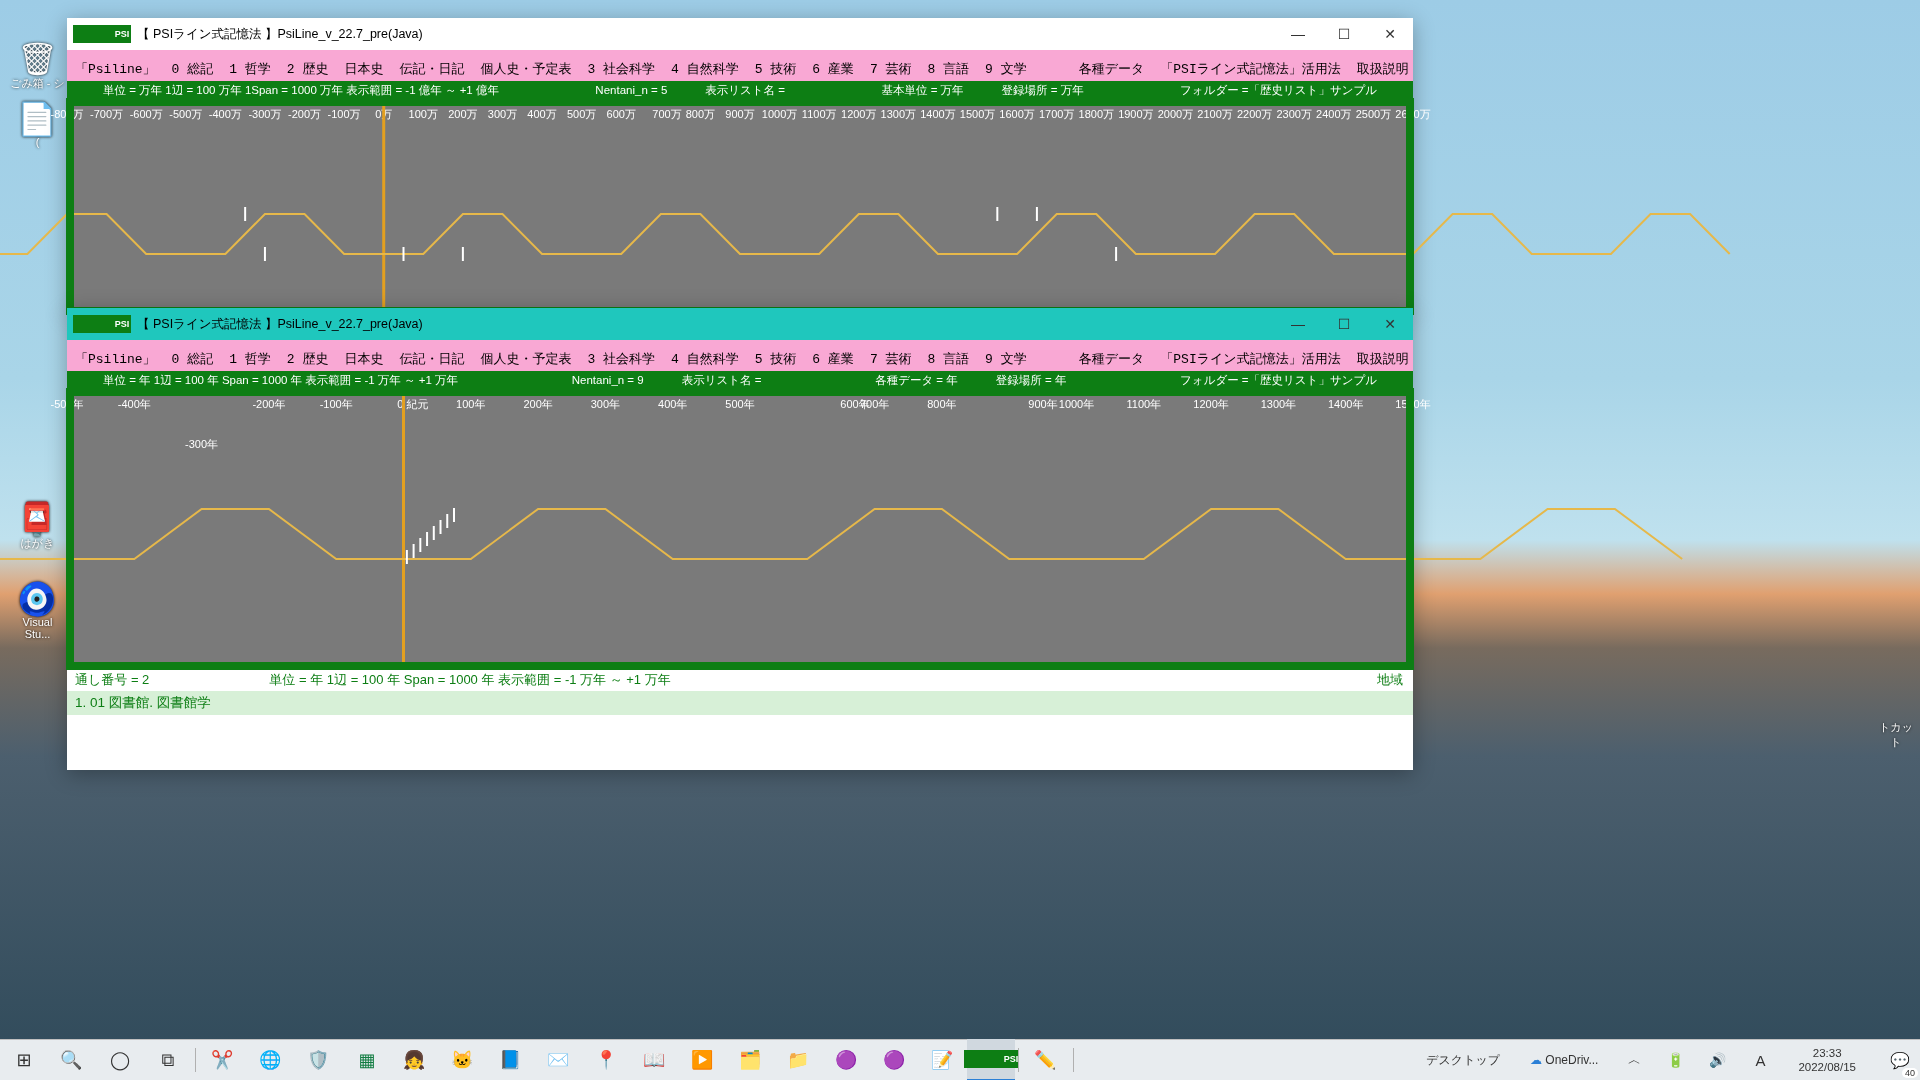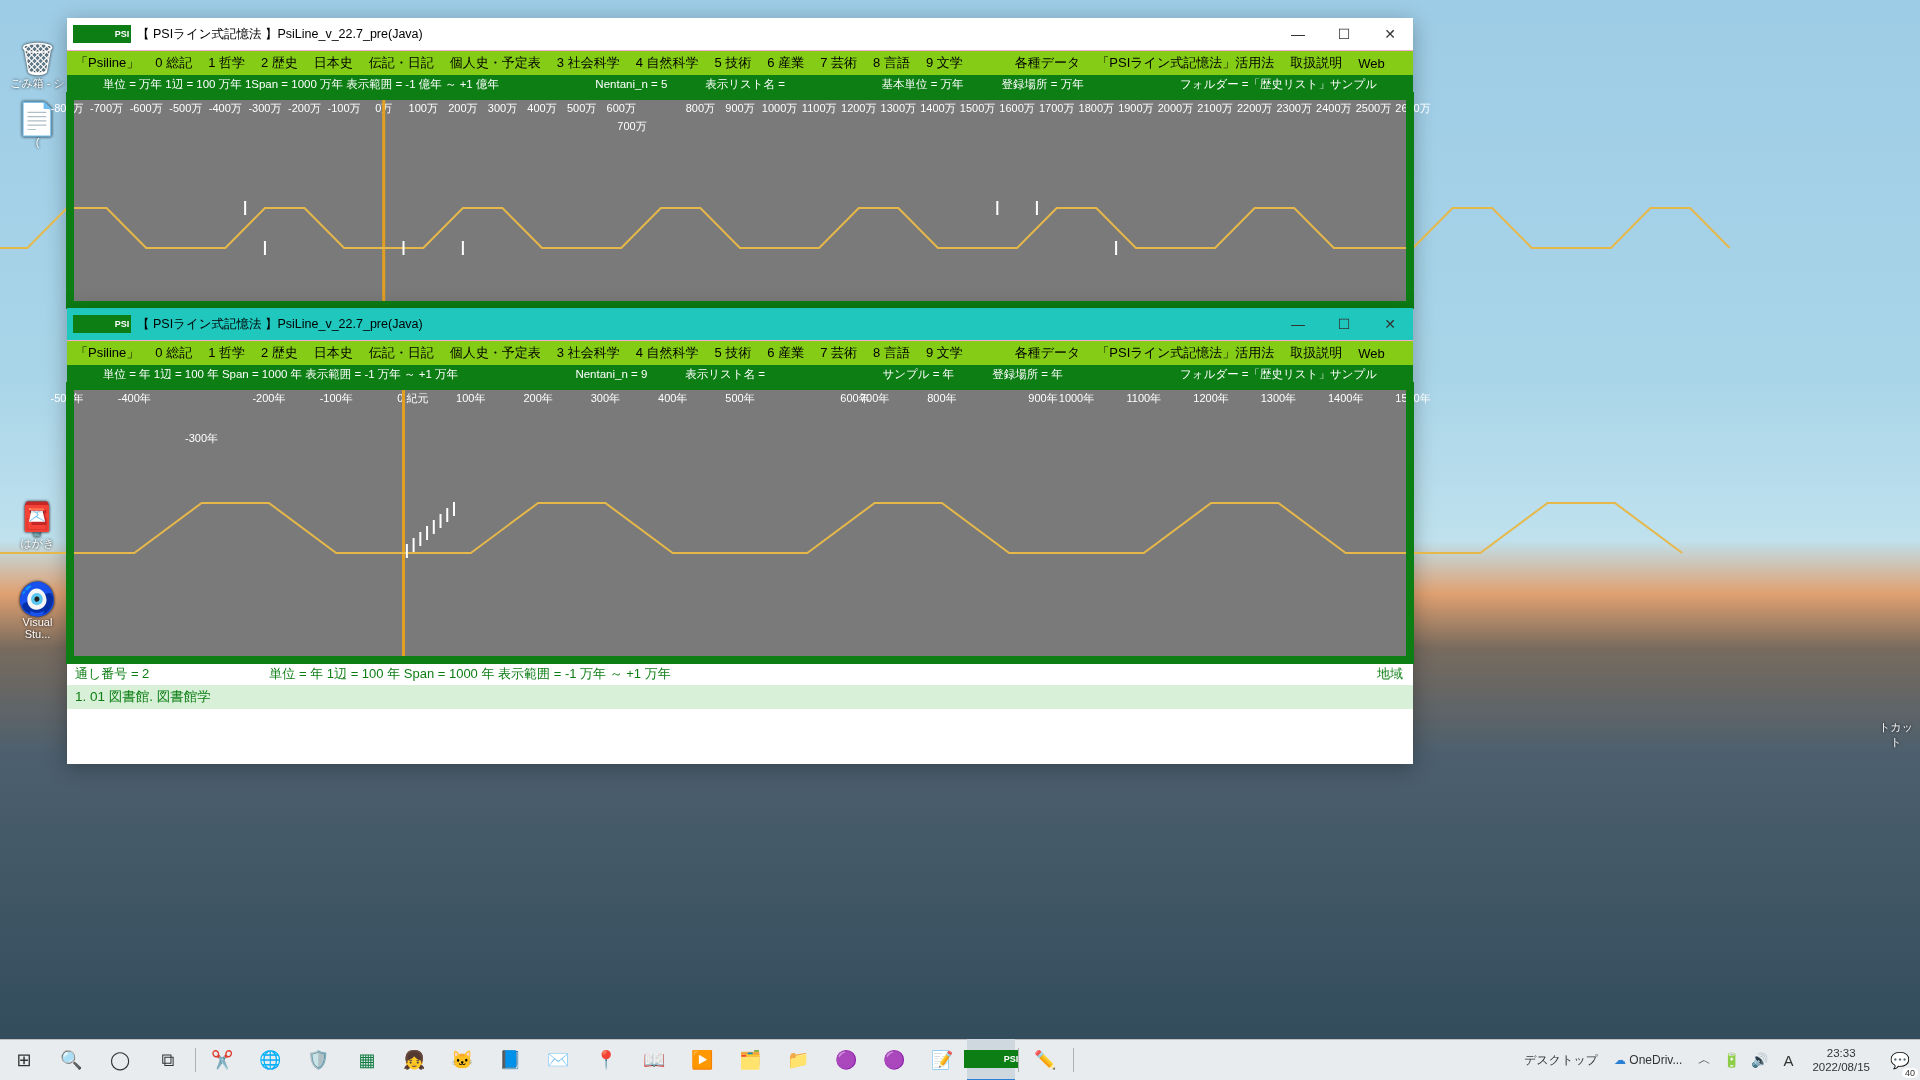--- a/index.html
+++ b/index.html
@@ -11,21 +11,21 @@
   
   .dicon { position:absolute; left:10px; text-align:center; width:55px; color:#fff; text-shadow:0 0 3px #000; font-size:11px; }
   .dicon .glyph { font-size:32px; display:block; margin-bottom:-2px; }
 
   
   .win { position:absolute; background:#fff; box-shadow:0 4px 20px rgba(0,0,0,.3); }
   .titlebar { height:32px; display:flex; align-items:center; font-size:12.5px; color:#000; padding-left:6px; position:relative; }
   .tbicon { width:18px; height:18px; background:#0d7e14; color:#fff; font-size:9px; font-weight:bold; display:flex; align-items:center; justify-content:center; margin-right:6px;padding-left:40px; }
   .winbtns { position:absolute; right:0; top:0; height:32px; display:flex; }
   .winbtn { width:46px; height:32px; display:flex; align-items:center; justify-content:center; font-size:14px; color:#333; }
-  .menubar { height:24px; background:#84cc16; display:flex; align-items:center; font-size:13px; border-top:1px solid #f9a8d4; white-space:nowrap; overflow:hidden; }
+  .menubar { height:24px; background:#f9a8d4; display:flex; align-items:center; font-size:13px; border-top:7px solid #f9a8d4; white-space:nowrap; overflow:hidden;font-family:Liberation Mono, monospace; }
   .menubar span { padding:0 8px; }
   .infobar { height:18px; background:#0d7e14; color:#fff; font-size:11.5px; display:flex; align-items:center; white-space:nowrap; overflow:hidden; }
   .infobar span { padding:0 2px; }
   .infobar .gap { flex:0 0 30px; }
   .infobar .biggap { flex:1 1 auto; }
   .canvas { position:relative; background:#7a7a7a;text-align:center; }
   .ruler { position:absolute; top:8px; left:0; right:0; height:18px; color:#fff; font-size:11px; white-space:nowrap; }
   .ruler span { position:absolute; transform:translateX(-50%); }
   svg.psi { position:absolute; left:0; top:0; width:100%; height:100%; overflow:visible; }
   .greenframe { position:absolute; border:8px solid #0d7e14; pointer-events:none; }
@@ -35,21 +35,21 @@
   .footer .line1 .right { margin-left:auto; margin-right:10px; }
   .footer .line2 { height:24px; background:#d7f0d7; color:#0d7e14; font-size:13.5px; display:flex; align-items:center; padding-left:8px; }
 
   
   .aside { position:absolute; right:4px; color:#fff; text-shadow:0 0 3px #000; font-size:11px; text-align:center; width:40px;font-family:Liberation Serif, serif; }
 
   
   .taskbar { position:absolute; left:0; right:0; bottom:0; height:40px; background:#e8ecef; border-top:1px solid #c0c0c0; display:flex; align-items:center; }
   .tb-btn { width:48px; height:40px; display:flex; align-items:center; justify-content:center; font-size:18px; color:#333; }
   .tb-sep { width:1px; height:24px; background:#b0b0b0; margin:0 3px; }
-  .tb-right { margin-left:auto; display:flex; align-items:center; height:40px; }
+  .tb-right { margin-left:auto; display:flex; align-items:center; height:40px;gap:14px; }
   .tb-label { font-size:12px; padding:0 8px; color:#333; }
   .tb-clock { font-size:11.5px; text-align:center; padding:0 10px; line-height:14px; color:#333; }
   .tb-badge { position:absolute; right:2px; bottom:2px; background:#fff; border-radius:8px; font-size:9px; padding:0 3px; color:#333; }
   .notif { width:40px; height:40px; display:flex; align-items:center; justify-content:center; position:relative; }
 
   .active-task { background:#d0d8df; border-bottom:2px solid #2a7fd6; }
 </style>
 </head>
 <body>
 
@@ -117,21 +117,21 @@
         <span style="left: 197.941px;">-300万</span>
         <span style="left: 237.529px;">-200万</span>
         <span style="left: 277.118px;">-100万</span>
         <span style="left: 316.706px;">0万</span>
         <span style="left: 356.294px;">100万</span>
         <span style="left: 395.882px;">200万</span>
         <span style="left: 435.471px;">300万</span>
         <span style="left: 475.059px;">400万</span>
         <span style="left: 514.647px;">500万</span>
         <span style="left: 554.235px;">600万</span>
-        <span style="left: 565px; margin-top: 18px;">700万</span>
+        <span style="left: 600px;">700万</span>
         <span style="left: 633.412px;">800万</span>
         <span style="left: 673px;">900万</span>
         <span style="left: 712.588px;">1000万</span>
         <span style="left: 752.176px;">1100万</span>
         <span style="left: 791.765px;">1200万</span>
         <span style="left: 831.353px;">1300万</span>
         <span style="left: 870.941px;">1400万</span>
         <span style="left: 910.529px;">1500万</span>
         <span style="left: 950.118px;">1600万</span>
         <span style="left: 989.706px;">1700万</span>
@@ -192,21 +192,21 @@
       <span>Web</span>
     </div>
   <div class="infobar">
     <span class="gap"></span>
     <span>単位 = 年  1辺 = 100 年  Span = 1000 年  表示範囲 = -1 万年 ～ +1 万年</span>
       <span class="biggap"></span>
     <span>Nentani_n = 9</span>
       <span class="gap"></span>
     <span>表示リスト名 =</span>
       <span class="biggap"></span>
-    <span>サンプル = 年</span>
+    <span>各種データ = 年</span>
       <span class="gap"></span>
     <span>登録場所 = 年</span>
       <span class="biggap"></span>
     <span>フォルダー =「歴史リスト」サンプル</span>
       <span class="gap"></span>
   </div>
   <div class="canvas" style="height:280px;">
     <div class="ruler" id="ruler2">
         <span style="left: 0px;">-500年</span>
         <span style="left: 67.3px;">-400年</span>

